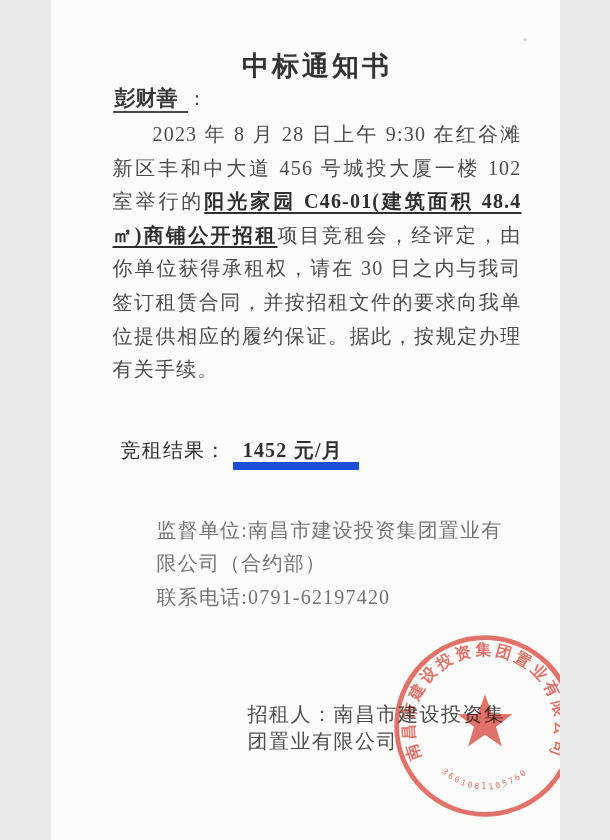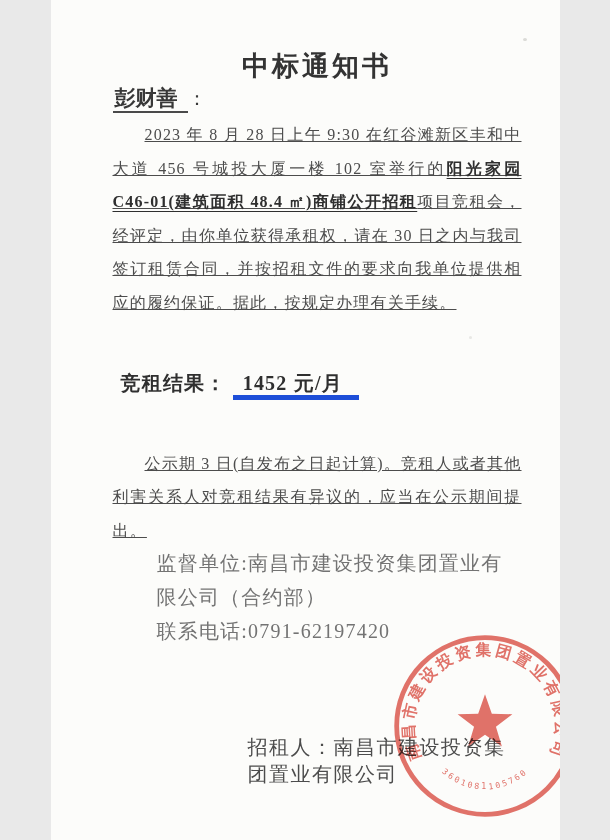--- a/index.html
+++ b/index.html
@@ -26,45 +26,44 @@
     font-size:21px;
     color:#383838;
   }
   .addressee-name {
     font-weight:bold;
     border-bottom:2px solid #4a4a4a;
     padding:0 10px 1px 2px;
   }
   .addressee-colon { font-size:19px; }
   .para {
-    font-size:16px;
+    font-size:20px;
     line-height:33.6px;
     letter-spacing:1.2px;
     text-align:justify;
     color:#4c4c4c;
-    text-decoration:underline;
   }
   .para.first { margin-top:6px; text-indent:2em; }
   .bold-seg {
     font-weight:bold;
     color:#2f2f2f;
     text-decoration:underline;
     text-underline-offset:4px;
   }
   .result-line {
     margin-top:50px;
     font-size:20px;
     letter-spacing:1.2px;
     margin-left:8px;
   }
-  .result-label { font-weight:bold; color:#2f2f2f;margin-top:9px; }
+  .result-label { font-weight:normal; color:#2f2f2f;margin-top:9px; }
   .result-value {
     font-weight:bold;
     color:#2f2f2f;
-    border-bottom:5px solid #1d4ed8;
+    border-bottom:8px solid #1d4ed8;
     padding:0 16px 1px 10px;
   }
   .notice-block { margin-top:50px; }
   .notice-para { text-indent:2em; }
   .info-line {
     font-size:20px;
     line-height:33.6px;
     letter-spacing:1.2px;
     color:#737373;
     padding-left:44px;
@@ -109,21 +108,20 @@
     <div class="para first">
       <span>2023 年 8 月 28 日上午 9:30 在红谷滩新区丰和中大道 456 号城投大厦一楼 102 室举行的</span><span class="bold-seg">阳光家园 C46-01(建筑面积 48.4 ㎡)商铺公开招租</span><span>项目竞租会，经评定，由你单位获得承租权，请在 30 日之内与我司签订租赁合同，并按招租文件的要求向我单位提供相应的履约保证。据此，按规定办理有关手续。</span>
     </div>
 
     <div class="result-line">
       <span class="result-label">竞租结果：</span>
       <span class="result-value">1452 元/月</span>
     </div>
 
     <div class="notice-block">
-      <div class="para notice-para">公示期 3 日(自发布之日起计算)。竞租人或者其他利害关系人对竞租结果有异议的，应当在公示期间提出。</div>
       <div class="info-line">监督单位:南昌市建设投资集团置业有限公司（合约部）</div>
       <div class="info-line">联系电话:0791-62197420</div>
     </div>
 
     <div class="signature-block">
       <div class="lessor-line">招租人：南昌市建设投资集团置业有限公司</div>
 
     </div>
 
   </div>

